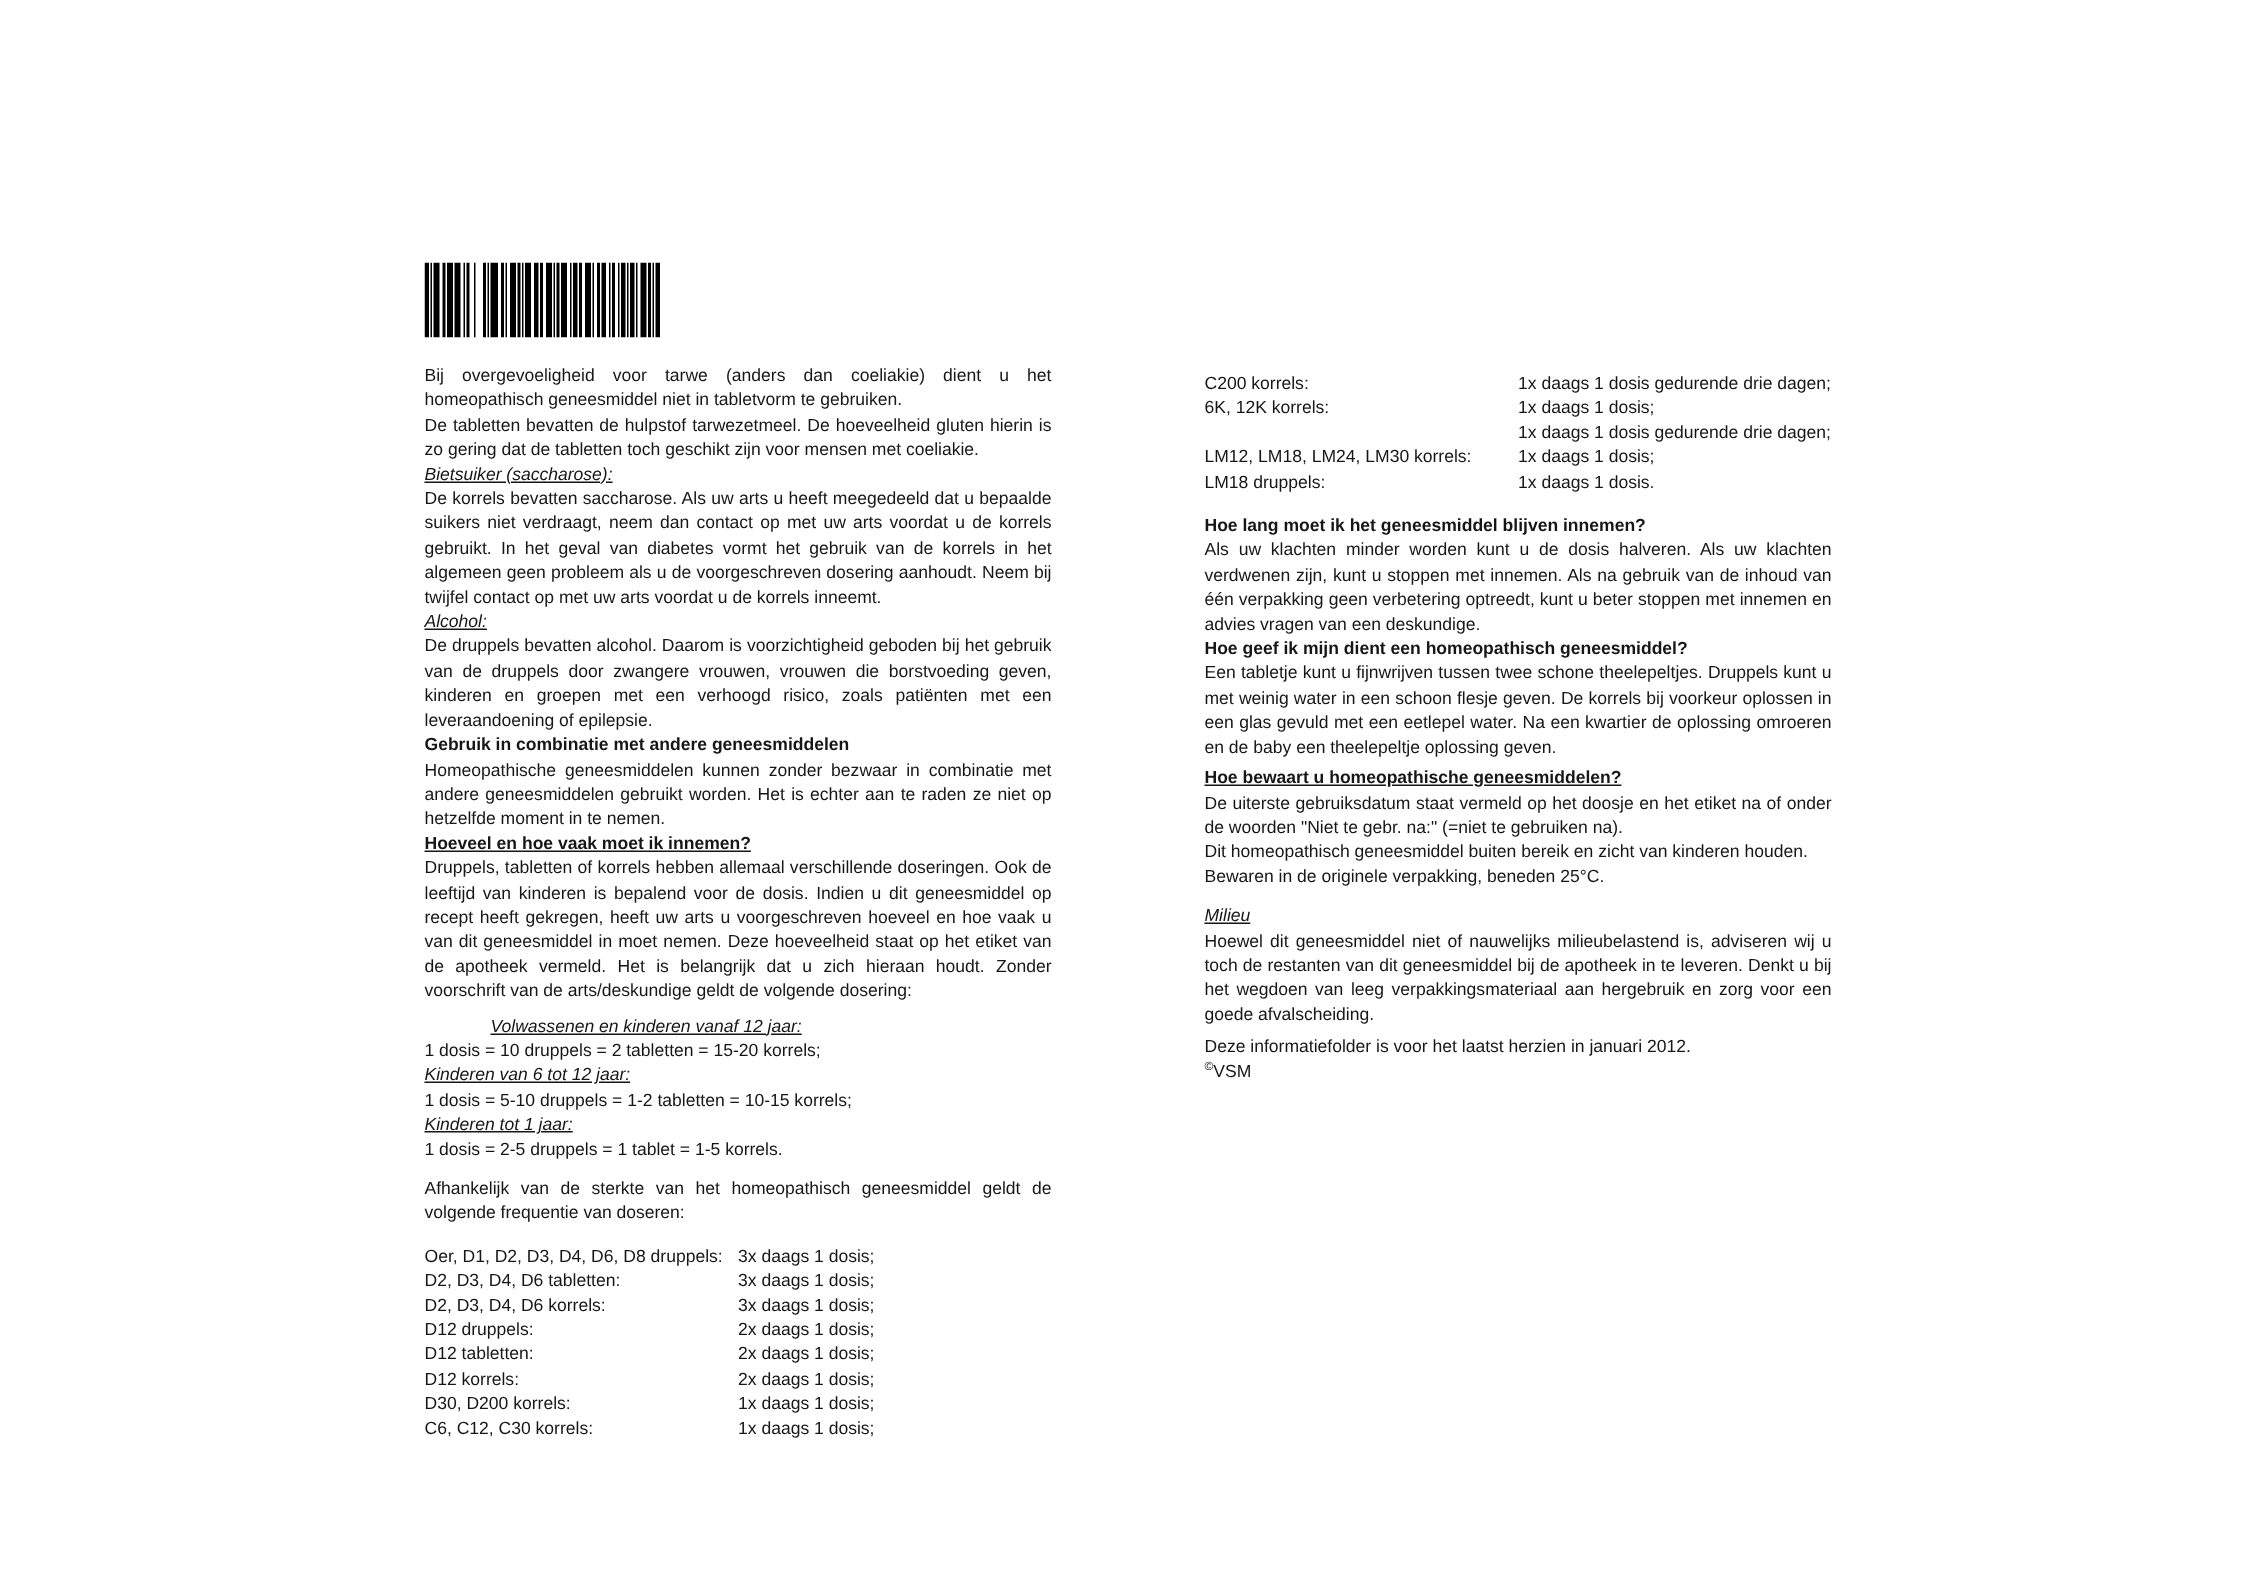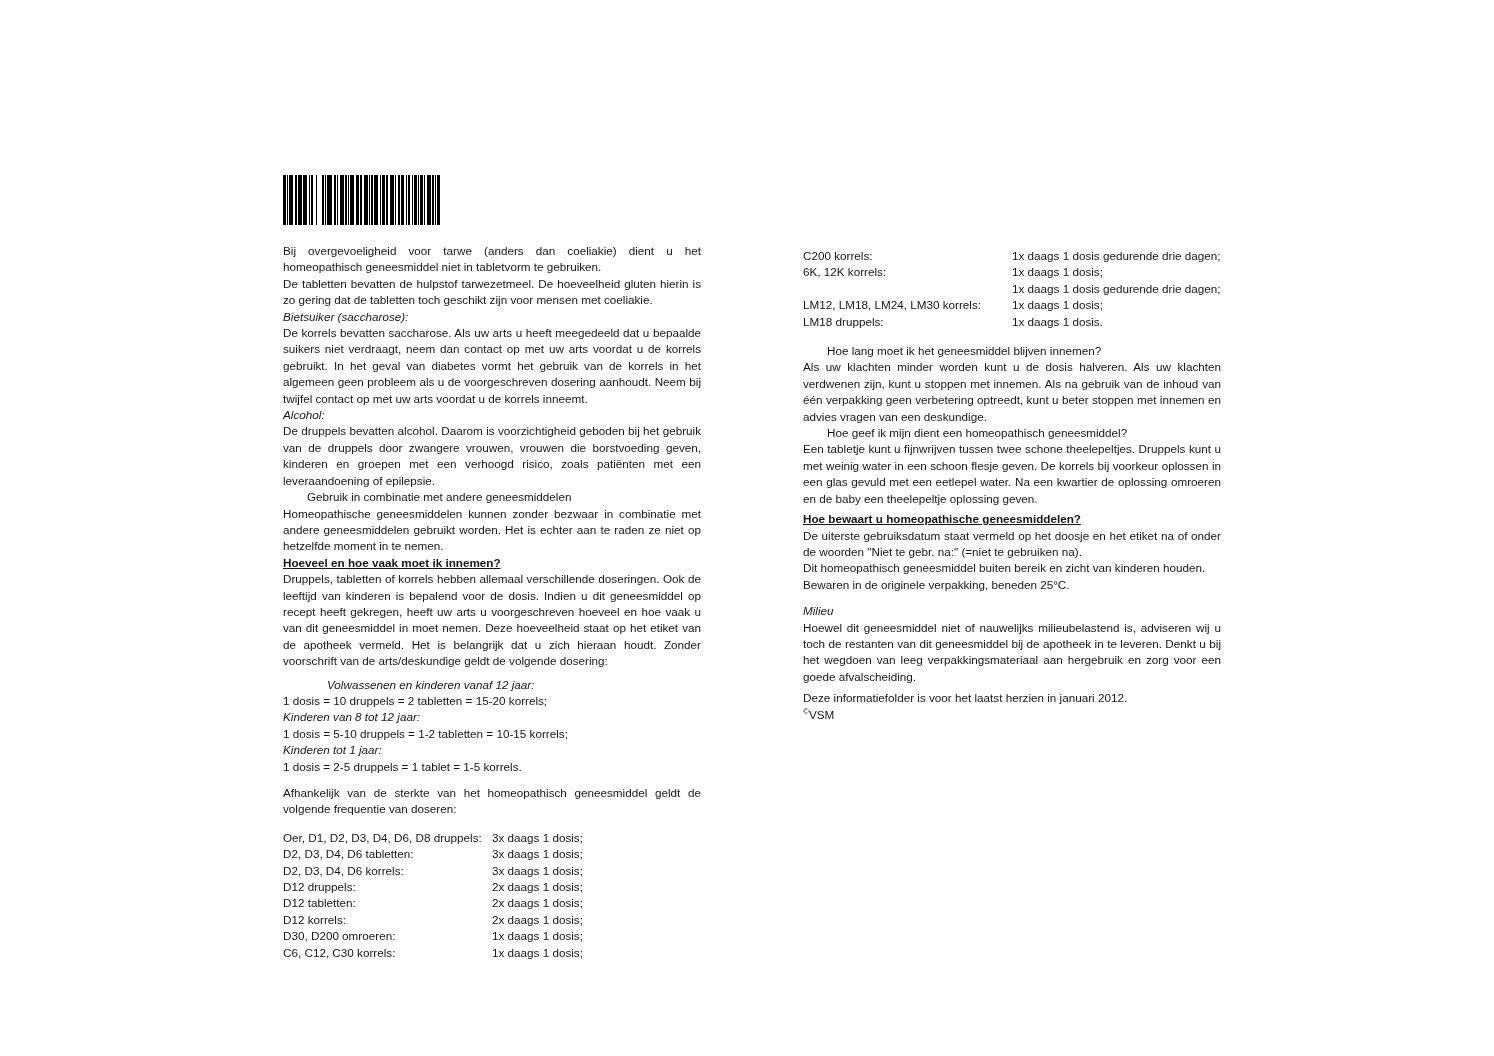--- a/index.html
+++ b/index.html
@@ -12,22 +12,22 @@
     line-height:16.4px;
     color:#161616;
     overflow:hidden;
   }
   .col { position:absolute; width:418px; }
   .col-left  { left:283px; top:175px; }
   .col-right { left:803px; top:248px; }
 
   p { margin:0; }
   .just { text-align:justify; }
-  .it { font-style:italic; }
-  .b  { font-weight:normal;margin-left:24px; }
+  .it { font-style:italic;text-decoration:underline; }
+  .b  { font-weight:bold; }
   .bu { font-weight:bold; text-decoration:underline; }
 
   .barcode { display:flex; align-items:stretch; height:50px; width:162px; overflow:hidden; margin-bottom:18px; }
   .barcode .bar { background:#000; height:100%; flex:none; }
 
   .dtable { }
   .drow { display:flex; }
   .dlbl { width:209px; flex:none; white-space:nowrap; }
   .dlbl.wide { width:auto; }
   .dval { flex:1; white-space:nowrap; }
@@ -103,21 +103,21 @@
     <p class="just">De druppels bevatten alcohol. Daarom is voorzichtigheid geboden bij het gebruik van de druppels door zwangere vrouwen, vrouwen die borstvoeding geven, kinderen en groepen met een verhoogd risico, zoals patiënten met een leveraandoening of epilepsie.</p>
 
     <p class="b">Gebruik in combinatie met andere geneesmiddelen</p>
     <p class="just">Homeopathische geneesmiddelen kunnen zonder bezwaar in combinatie met andere geneesmiddelen gebruikt worden. Het is echter aan te raden ze niet op hetzelfde moment in te nemen.</p>
 
     <p class="bu">Hoeveel en hoe vaak moet ik innemen?</p>
     <p class="just">Druppels, tabletten of korrels hebben allemaal verschillende doseringen. Ook de leeftijd van kinderen is bepalend voor de dosis. Indien u dit geneesmiddel op recept heeft gekregen, heeft uw arts u voorgeschreven hoeveel en hoe vaak u van dit geneesmiddel in moet nemen. Deze hoeveelheid staat op het etiket van de apotheek vermeld. Het is belangrijk dat u zich hieraan houdt. Zonder voorschrift van de arts/deskundige geldt de volgende dosering:</p>
 
     <p class="it mt7">Volwassenen en kinderen vanaf 12 jaar:</p>
     <p>1 dosis = 10 druppels = 2 tabletten = 15-20 korrels;</p>
-    <p class="it">Kinderen van 8 tot 12 jaar:</p>
+    <p class="it">Kinderen van 6 tot 12 jaar:</p>
     <p>1 dosis = 5-10 druppels = 1-2 tabletten = 10-15 korrels;</p>
     <p class="it">Kinderen tot 1 jaar:</p>
     <p>1 dosis = 2-5 druppels = 1 tablet = 1-5 korrels.</p>
 
     <p class="just mt10">Afhankelijk van de sterkte van het homeopathisch geneesmiddel geldt de volgende frequentie van doseren:</p>
 
     <div class="dtable mt12">
       <div class="drow">
         <div class="dlbl">Oer, D1, D2, D3, D4, D6, D8 druppels:</div>
         <div class="dval">3x daags 1 dosis;</div>
@@ -136,21 +136,21 @@
       </div>
       <div class="drow">
         <div class="dlbl">D12 tabletten:</div>
         <div class="dval">2x daags 1 dosis;</div>
       </div>
       <div class="drow">
         <div class="dlbl">D12 korrels:</div>
         <div class="dval">2x daags 1 dosis;</div>
       </div>
       <div class="drow">
-        <div class="dlbl">D30, D200 omroeren:</div>
+        <div class="dlbl">D30, D200 korrels:</div>
         <div class="dval">1x daags 1 dosis;</div>
       </div>
       <div class="drow">
         <div class="dlbl">C6, C12, C30 korrels:</div>
         <div class="dval">1x daags 1 dosis;</div>
       </div>
     </div>
   </div>
 
   <div class="col col-right">

